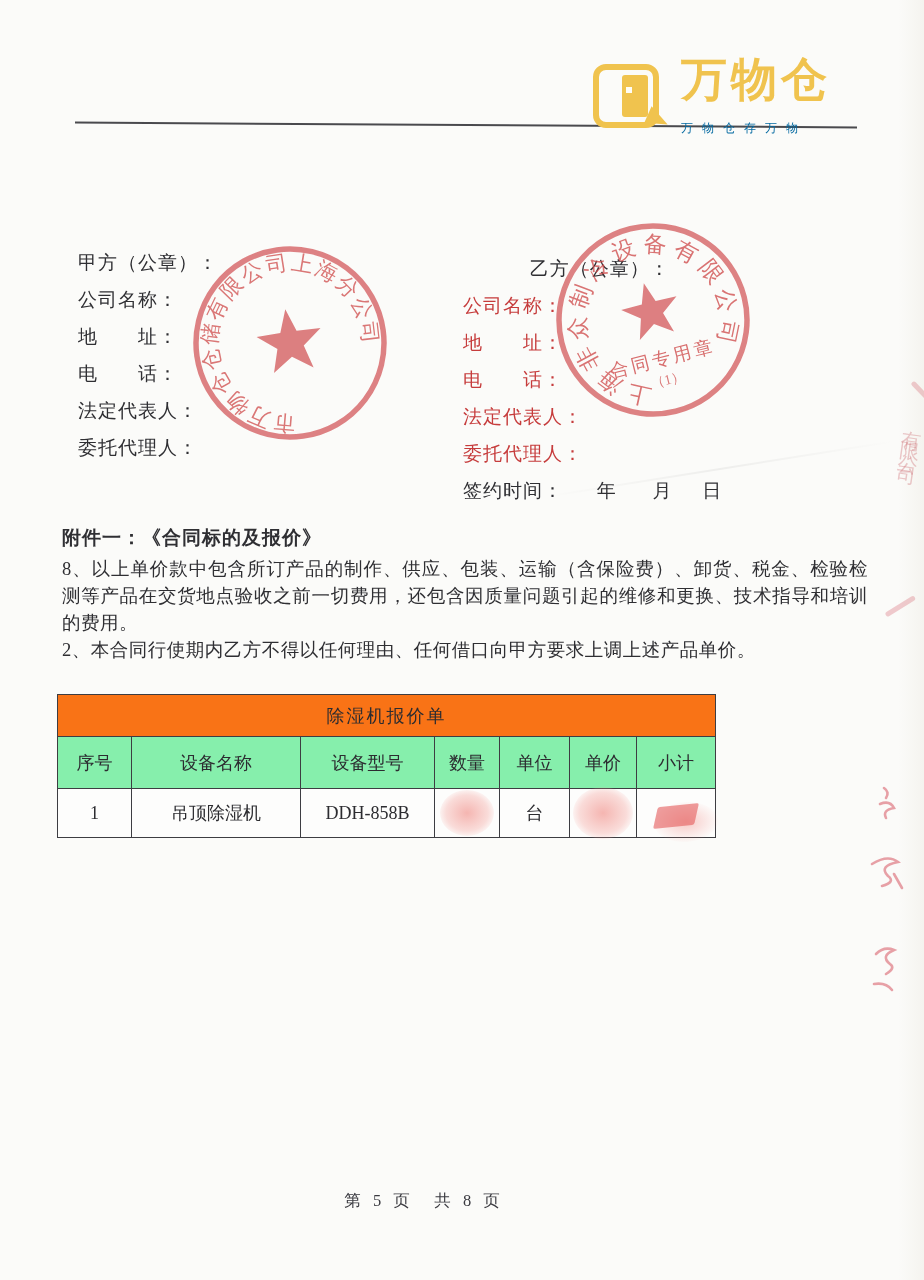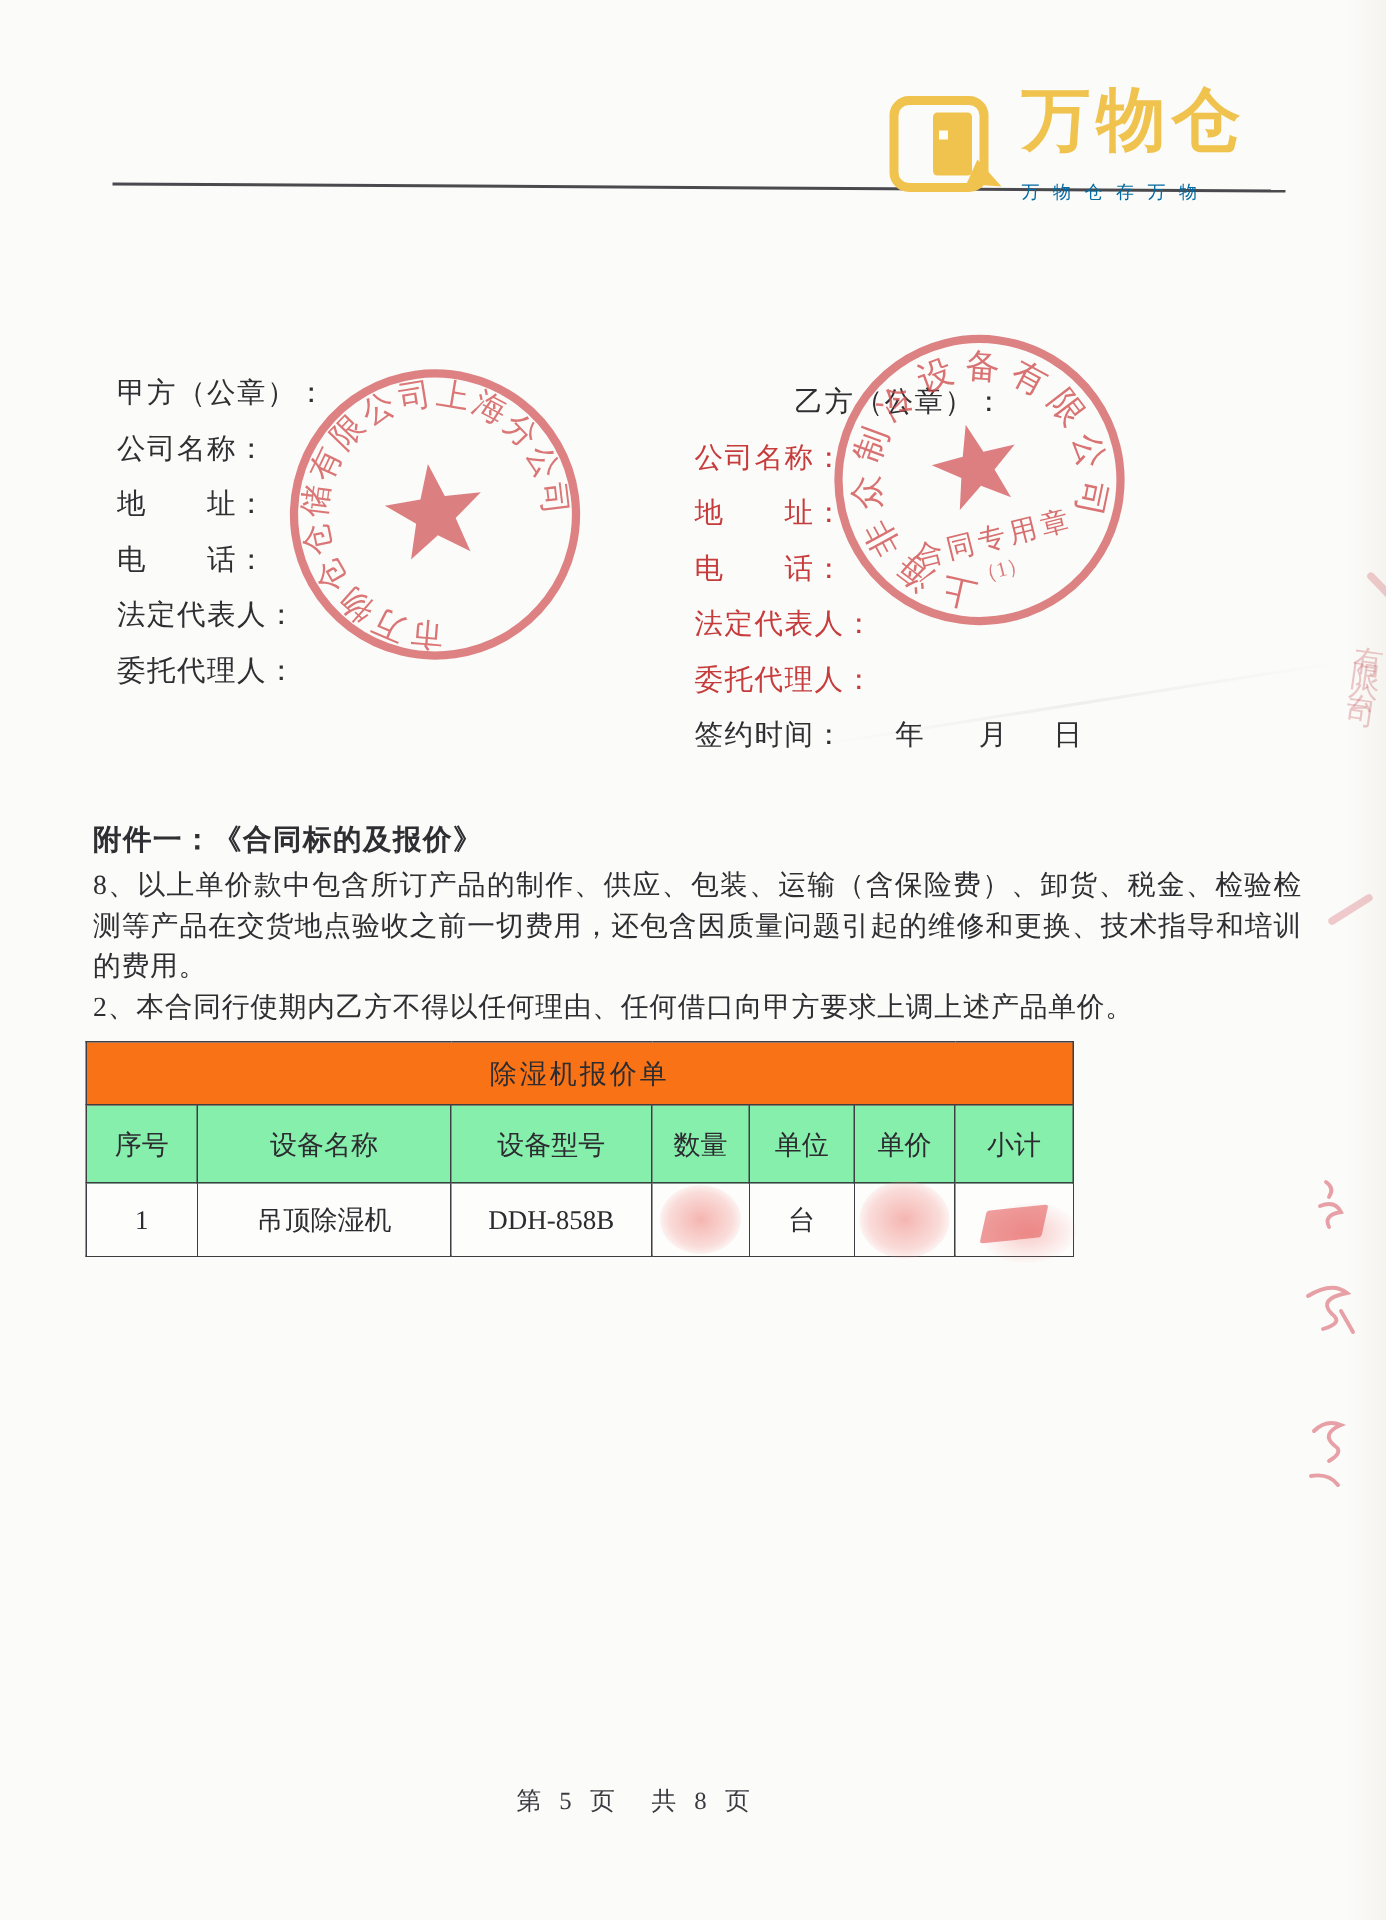--- a/index.html
+++ b/index.html
@@ -42,21 +42,21 @@
   .ymd.y { margin-left:26px; } .ymd.m { margin-left:50px; } .ymd.d { margin-left:26px; }
   .party-b .ymd.y { margin-left:28px; } .party-b .ymd.m { margin-left:30px; } .party-b .ymd.d { margin-left:24px; }
 
   
   .stamp { position:absolute; width:200px; height:200px; pointer-events:none; }
   .stamp-a { left:190px; top:243px; transform:rotate(-8deg); opacity:.88; }
   .stamp-b { left:553px; top:220px; transform:rotate(-14deg); opacity:.9; }
   .stamp text { font-family:"Liberation Serif", serif; }
 
   
-  .attachment { position:absolute; left:62px; top:547px; width:806px; }
+  .attachment { position:absolute; left:62px; top:525px; width:806px; }
   .attach-heading { font-size:19px; font-weight:bold; letter-spacing:1px; margin-bottom:5px; }
   .clause { font-size:18.5px; line-height:27px; text-align:justify; letter-spacing:.5px; }
 
   
   .quote { position:absolute; left:57px; top:694px; border-collapse:collapse;
     font-size:18px; color:#2c2c30; }
   .quote td, .quote th { border:1.6px solid #3d3d42; font-weight:normal; text-align:center; vertical-align:middle; }
   .quote .title-row td { background:#f97316; height:42px; font-size:18px; letter-spacing:2px; }
   .quote .head-row th { background:#86efac; height:52px; }
   .quote .data-row td { height:49px; background:#fdfdfc; position:relative; }

